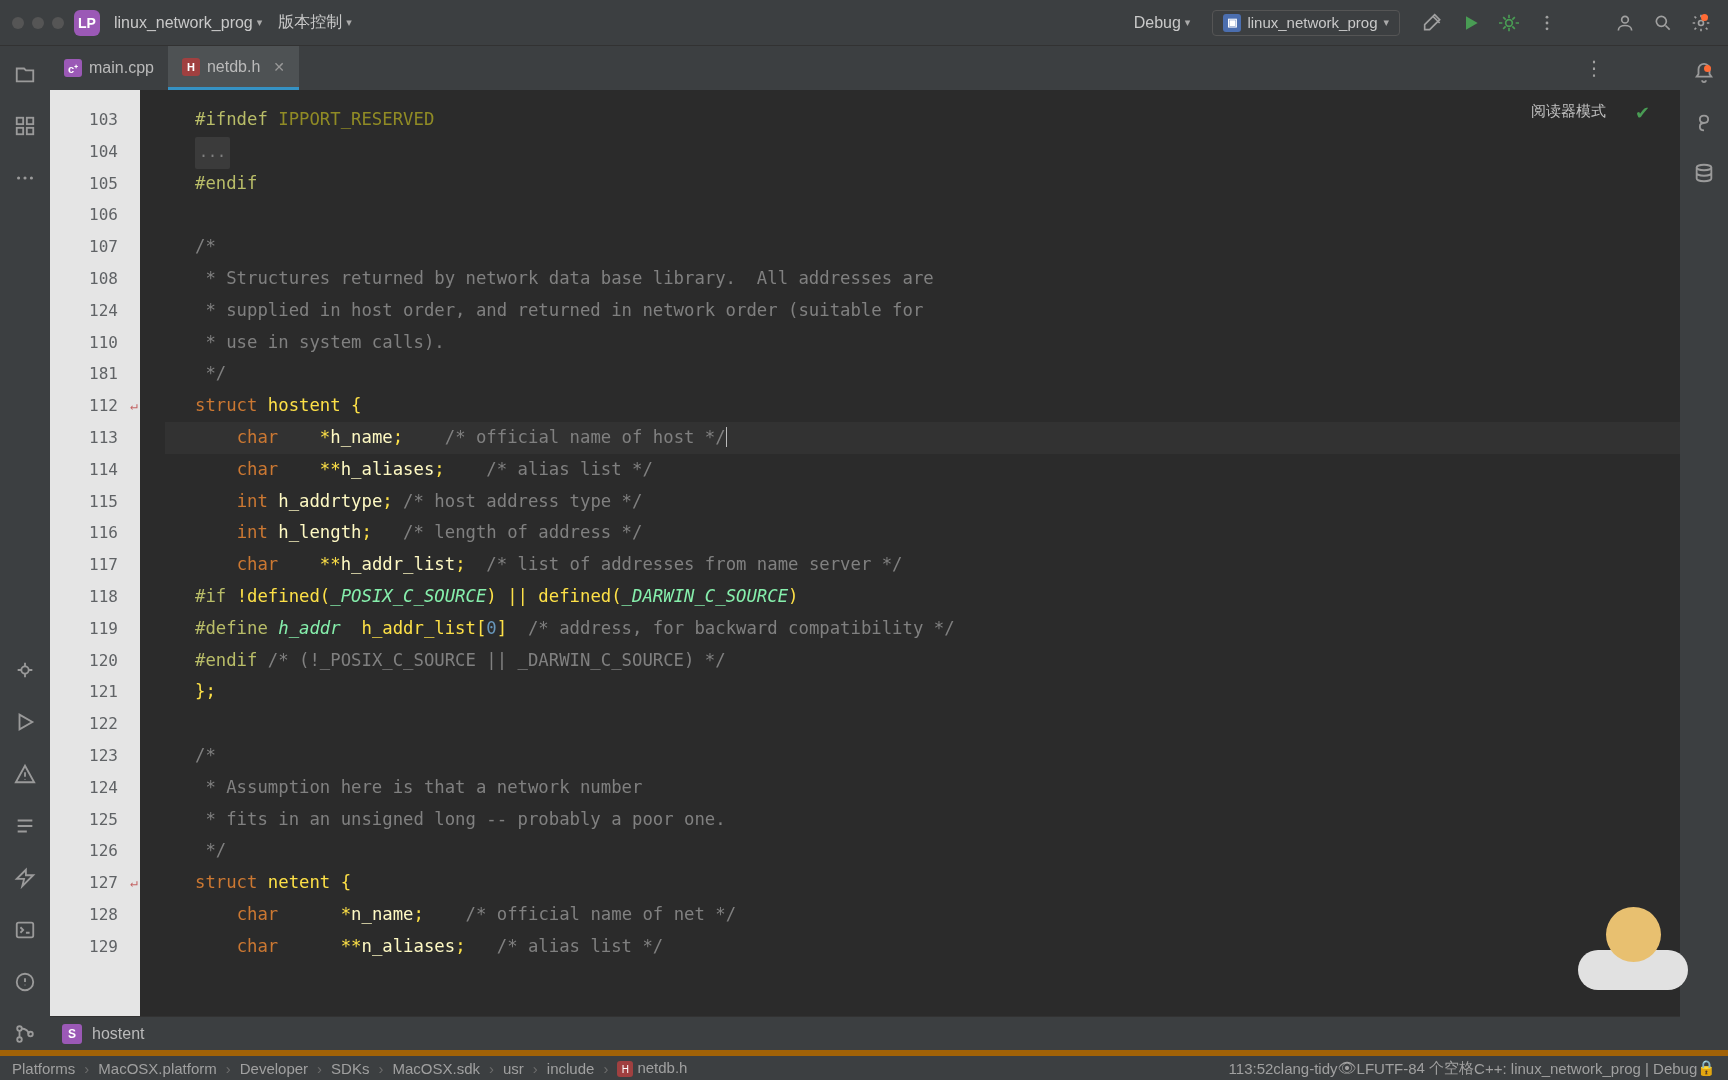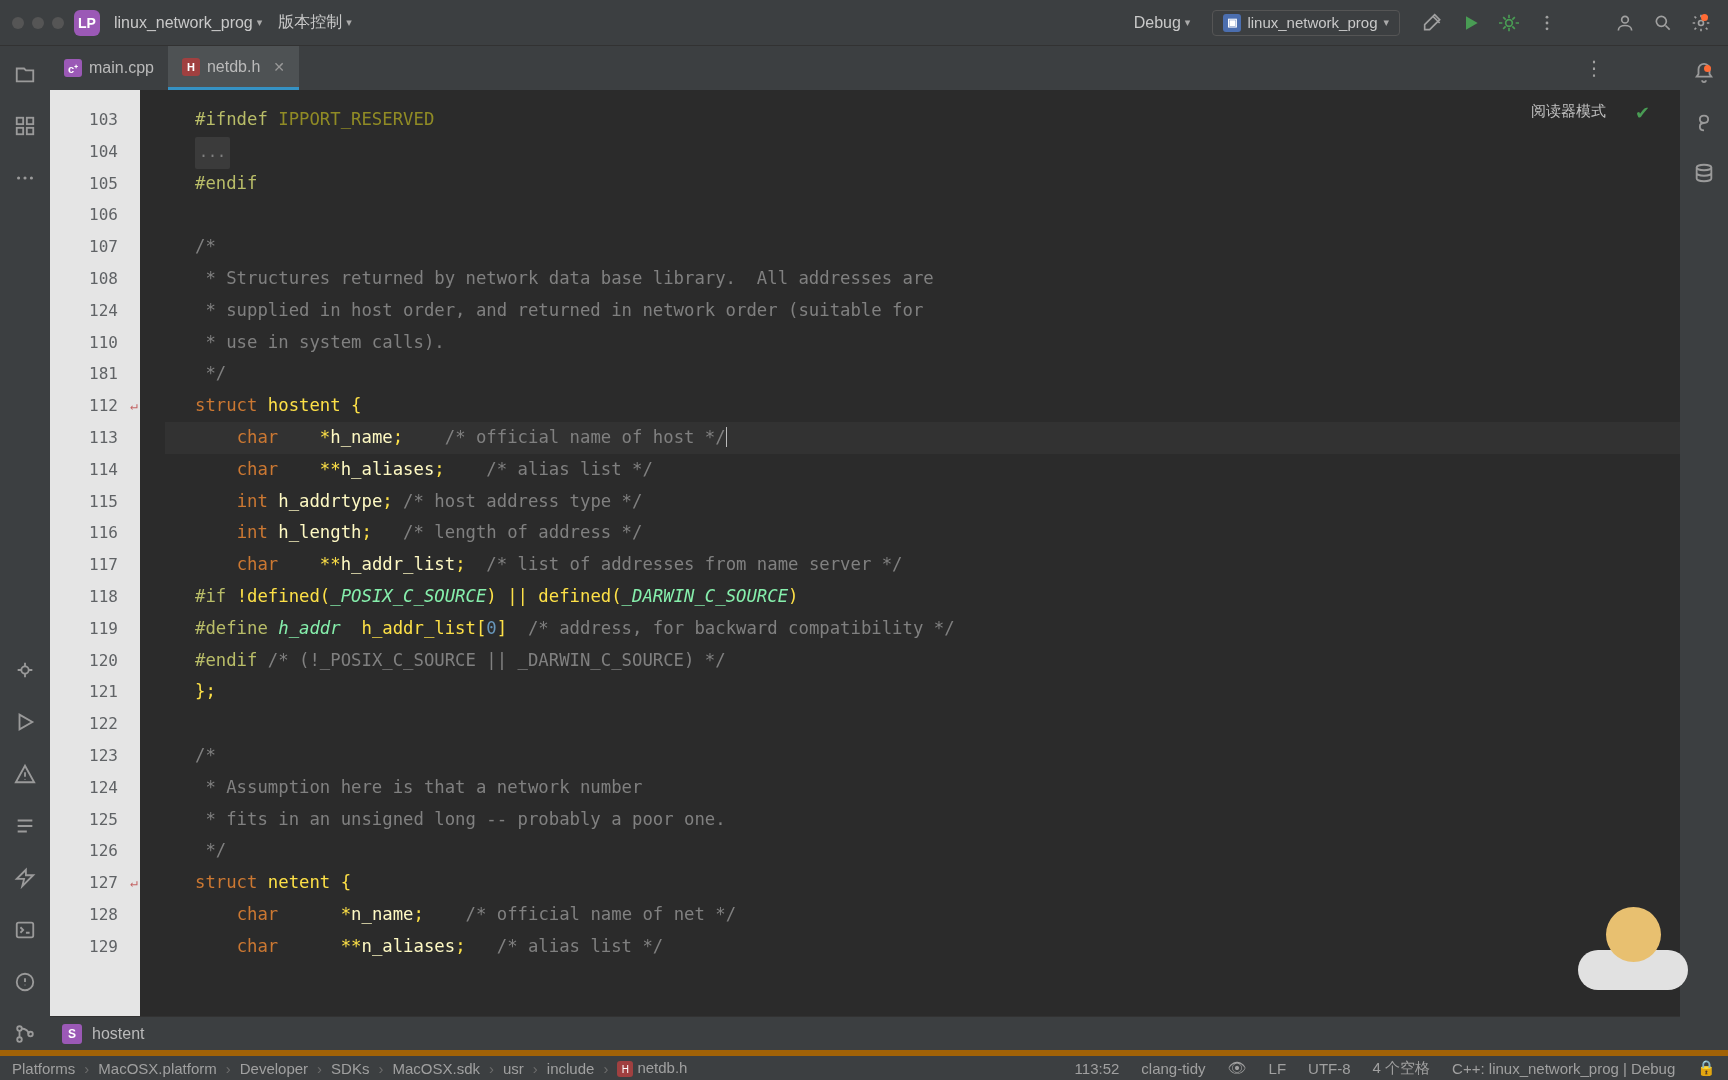--- a/index.html
+++ b/index.html
@@ -172,21 +172,21 @@
   color: #fff; font-size: 12px; font-weight: 700;
 }
 .status-bar {
   position: absolute; left: 0; right: 0; bottom: 0; height: 30px;
   background: #3c3f41; display: flex; align-items: center;
   font-size: 15px; color: #a0a0a0; padding: 0 12px;
   border-top: 6px solid #a16207;
 }
 .status-bar .crumb { display: flex; align-items: center; gap: 4px; }
 .status-bar .sep { color: #6c6c6c; margin: 0 5px; }
-.status-right { margin-left: auto; display: flex; gap: 22px; align-items: center; }
+.status-right { margin-left: auto; display: flex; align-items: center; }
 
 
 .mascot {
   position: absolute; right: 40px; bottom: 90px; width: 110px; height: 110px;
   pointer-events: none;
 }
 .mascot .cloud {
   position: absolute; bottom: 0; left: 0; width: 110px; height: 40px;
   background: #f5f5f5; border-radius: 50px; opacity: 0.9;
 }

